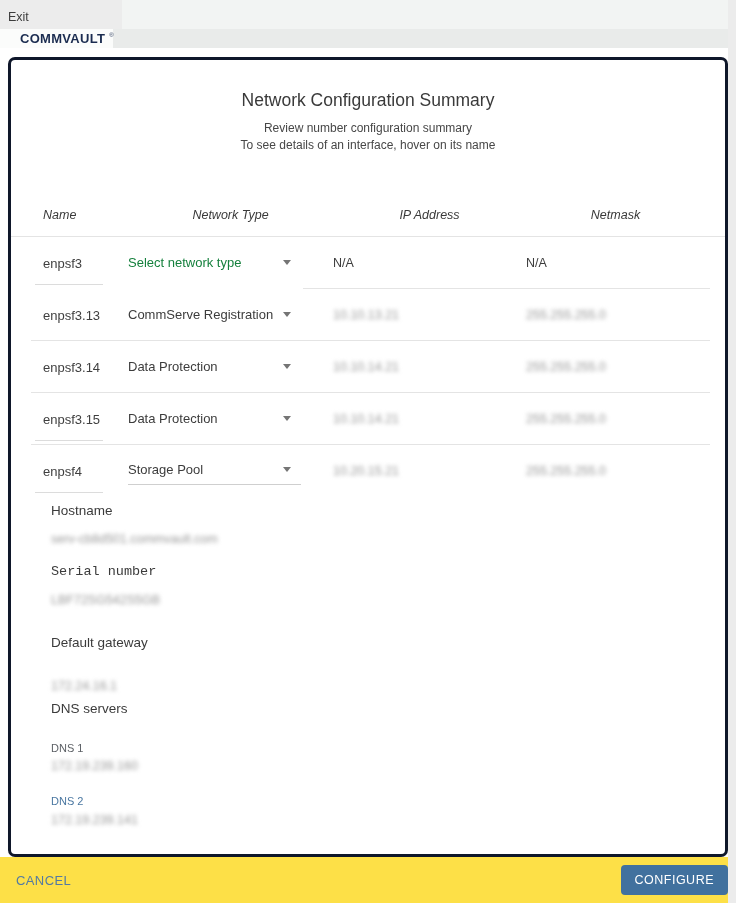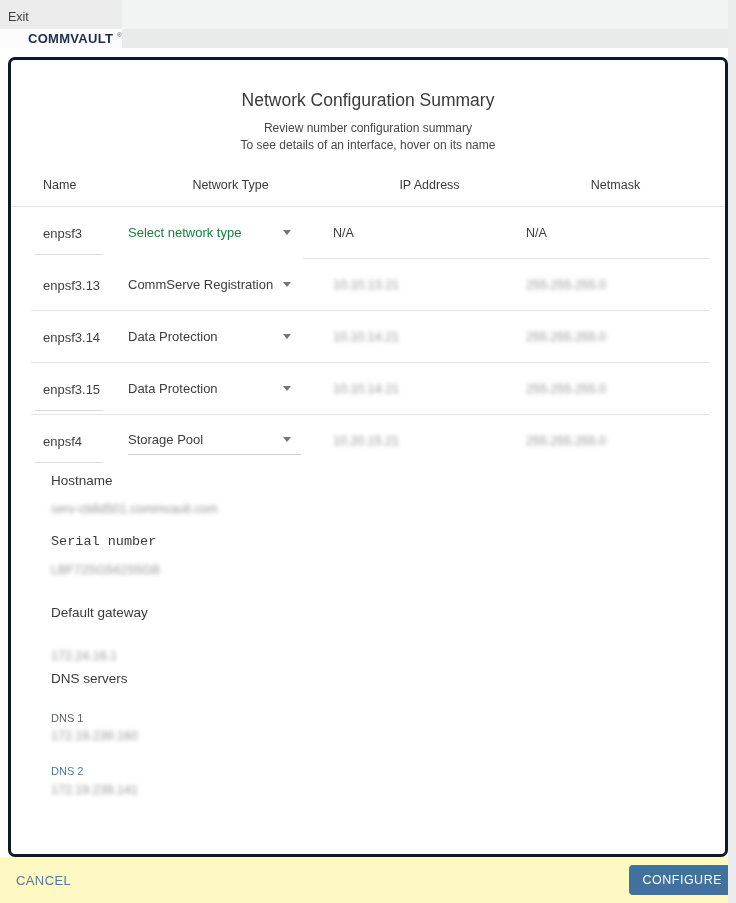--- a/index.html
+++ b/index.html
@@ -24,21 +24,21 @@
   .scroll-gutter {
     position:absolute; top:0; right:0; width:8px; height:903px;
     background:#ececec; z-index:5;
   }
   
   .topbar-row1 { display:flex; height:29px; }
   .topbar-row1 .left { width:122px; background:#ececec; padding:7px 0 0 8px; }
   .topbar-row1 .right { flex:1; background:#f2f4f3; }
   .exit-link { font-size:12.5px; color:#3c3c3c; cursor:pointer; }
   .topbar-row2 { display:flex; height:19px; }
-  .topbar-row2 .left { width:122px; background:#fbfcfb; padding-left:28px; display:flex; align-items:center; overflow:visible; white-space:nowrap; }
+  .topbar-row2 .left { width:113px; background:#fbfcfb; padding-left:20px; display:flex; align-items:center; overflow:visible; white-space:nowrap; }
   .topbar-row2 .right { flex:1; background:#e9ebea; }
   .brand { display:flex; align-items:center; gap:4px; }
   .brand-text { font-size:13px; font-weight:bold; letter-spacing:0.3px; color:var(--brand-navy); }
   .brand-reg { font-size:6px; color:var(--brand-navy); vertical-align:top; position:relative; top:-4px; }
   .brand-icon svg { display:block; }
   
   .card {
     margin:9px 8px 0 8px;
     height:800px;
     background:#ffffff;
@@ -46,21 +46,21 @@
     border-radius:7px;
     box-shadow:0 1px 2px rgba(0,0,0,0.04);
     overflow:hidden;
     position:relative;
     z-index:1;
   }
   .dialog-title { margin-top:30px; text-align:center; font-size:17.5px; font-weight:400; color:#3a3a3a; }
   .dialog-sub { margin-top:9px; text-align:center; font-size:12px; color:#474747; line-height:17px; }
   
   .grid-cols { display:grid; grid-template-columns:85px 205px 193px 1fr; }
-  .table-head { margin-top:24px; padding:0 20px 14px 32px; border-bottom:1px solid var(--sep); }
+  .table-head { margin-top:54px; padding:0 20px 14px 32px; border-bottom:1px solid var(--sep);font-style:italic; }
   .th { font-size:12.5px; color:#3a3a3a; }
   .th.c { text-align:center; }
   .iface-row {
     align-items:center; height:52px; position:relative; padding:0 16px 0 32px;
   }
   .iface-row::after {
     content:""; position:absolute; bottom:0; left:20px; right:15px; height:1px; background:var(--sep);
   }
   .iface-row:nth-child(1)::after { left:292px; }
   .iface-row:nth-child(5)::after { display:none; }
@@ -94,21 +94,21 @@
   .lbl-gateway { margin-top:28px; }
   .val-gateway { margin-top:29px; }
   .lbl-dns { margin-top:8px; }
   .lbl-dns1 { margin-top:26px; font-size:11px; color:#5d6166; }
   .val-dns1 { margin-top:5px; }
   .lbl-dns2 { margin-top:22px; font-size:11px; color:var(--dns2); }
   .val-dns2 { margin-top:6px; }
   
   .footer {
     height:46px; display:flex; align-items:center; justify-content:space-between;
-    padding:0 0 0 16px; background:#fef9c3; position:relative; z-index:2;
+    padding:0 8px 0 16px; background:#fde047; position:relative; z-index:2;
   }
   .cancel-btn {
     background:none; border:none; font-family:inherit;
     font-size:13px; color:var(--cancel); letter-spacing:0.4px; cursor:pointer;
   }
   .configure-btn {
     background:var(--primary); border:none; border-radius:4px; font-family:inherit;
     color:#ffffff; font-size:12.5px; letter-spacing:0.5px; padding:8px 14px; cursor:pointer;
   }
 </style>

